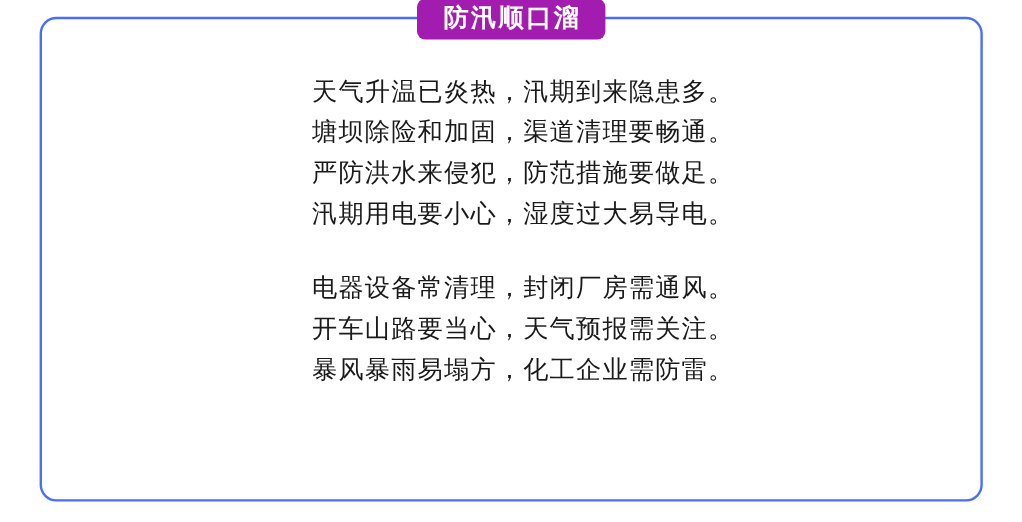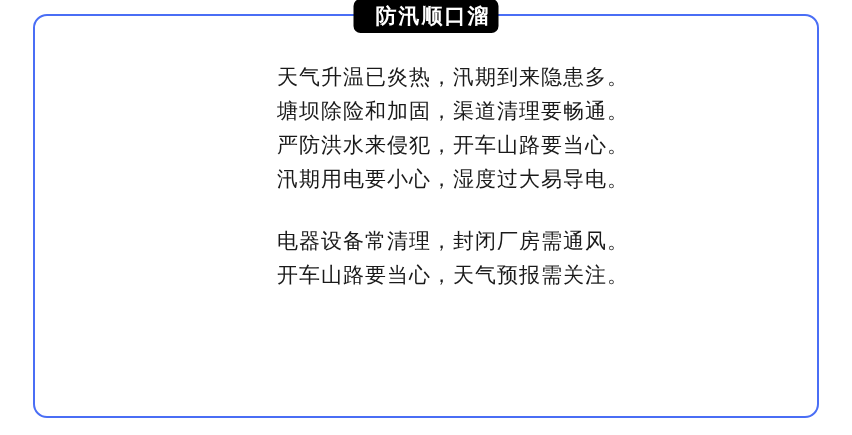--- a/index.html
+++ b/index.html
@@ -22,67 +22,67 @@
     box-sizing: border-box;
     border: 2px solid #4a6ef5;
     border-radius: 14px;
     background: #ffffff;
   }
   .title-badge {
     position: absolute;
     left: 50%;
     top: -17px;
     transform: translateX(-50%);
-    background: #000000;
+    background: #a21caf;
     color: #ffffff;
     font-size: 21px;
     font-weight: bold;
     letter-spacing: 2px;
-    padding: 6px 8px 7px 22px;
+    padding: 6px 20px 7px 22px;
     border-radius: 7px;
     white-space: nowrap;
     line-height: 1;
     text-align: center;
   }
   .verse-body {
     position: absolute;
     left: 0;
     top: 44px;
     right: 0;
     padding-left: 225px;
   }
   .verse-line {
     font-size: 21px;
     color: #1a1a1a;
     line-height: 34px;
     letter-spacing: 1px;
     white-space: pre;
-    margin-left: 17px;
   }
   .verse-gap {
     height: 28px;
   }
 </style>
 </head>
 <body>
 
 <div class="poster">
 
   <div class="title-badge">防汛顺口溜</div>
 
   <div class="verse-body">
 
     <div class="verse-stanza">
       <div class="verse-line">天气升温已炎热，汛期到来隐患多。</div>
       <div class="verse-line">塘坝除险和加固，渠道清理要畅通。</div>
-      <div class="verse-line">严防洪水来侵犯，开车山路要当心。</div>
+      <div class="verse-line">严防洪水来侵犯，防范措施要做足。</div>
       <div class="verse-line">汛期用电要小心，湿度过大易导电。</div>
     </div>
 
     <div class="verse-gap"></div>
 
     <div class="verse-stanza">
       <div class="verse-line">电器设备常清理，封闭厂房需通风。</div>
       <div class="verse-line">开车山路要当心，天气预报需关注。</div>
+      <div class="verse-line">暴风暴雨易塌方，化工企业需防雷。</div>
     </div>
 
   </div>
 </div>
 
 </body></html>

